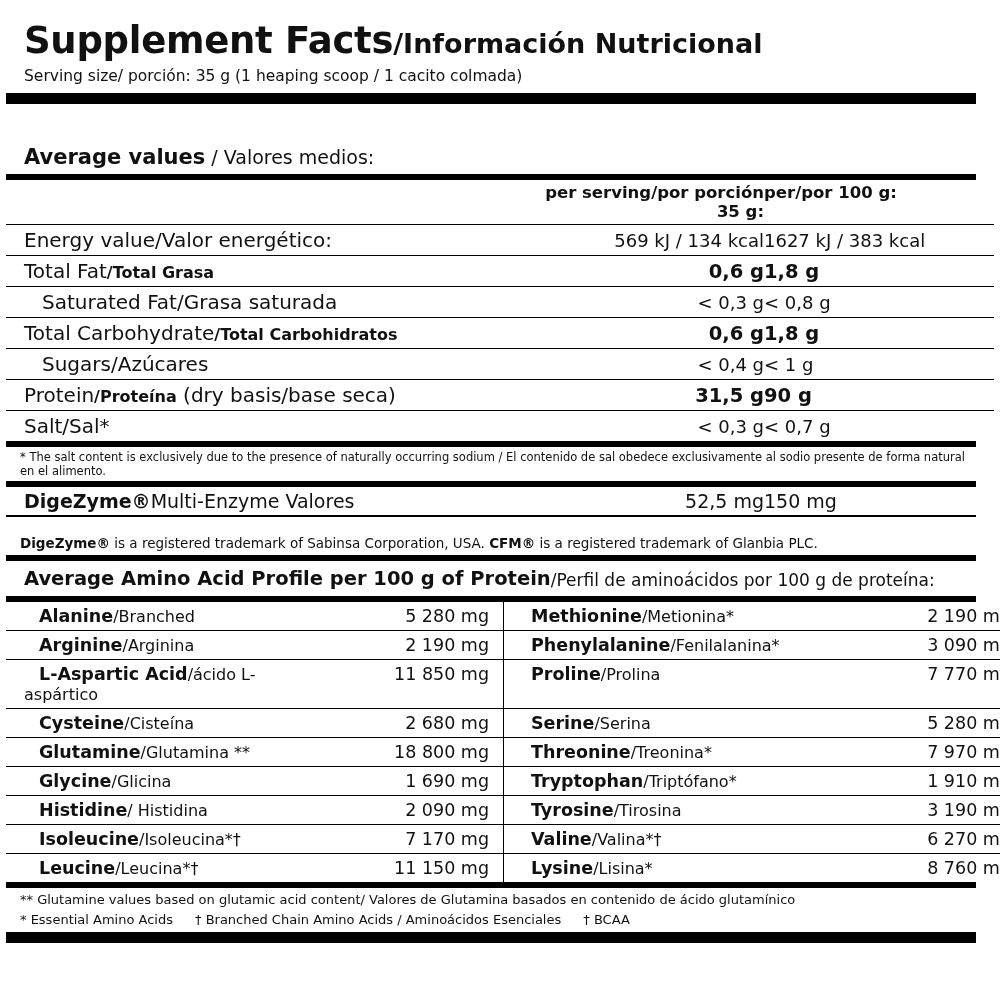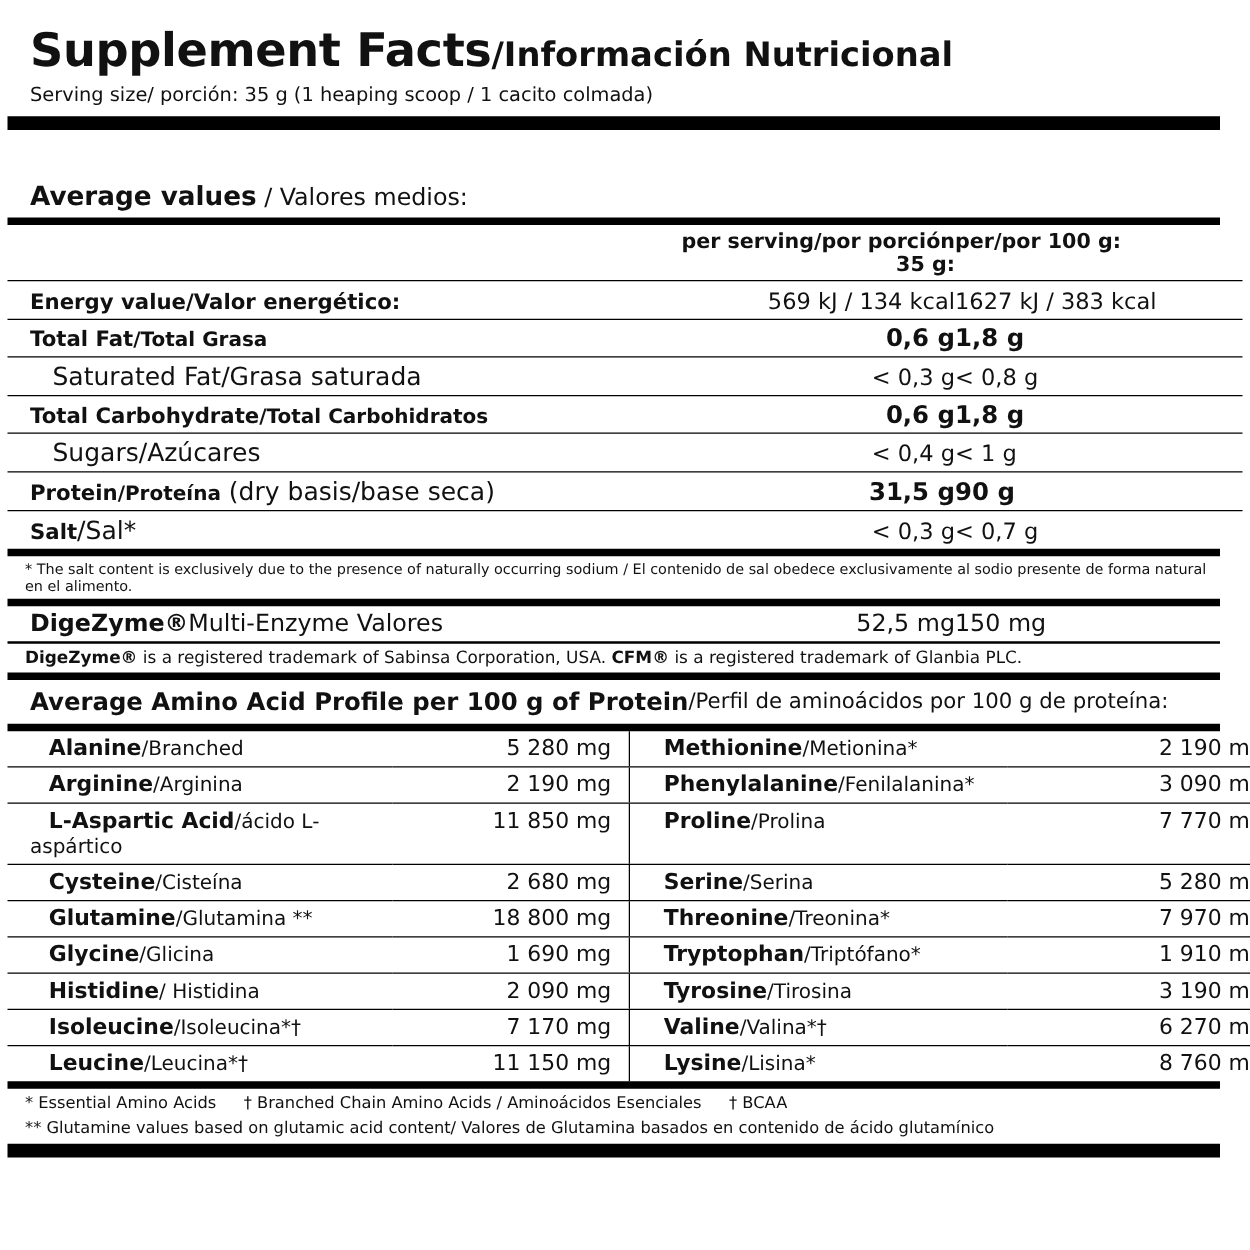--- a/index.html
+++ b/index.html
@@ -84,49 +84,49 @@
   }
   .col-label { width: 500px; padding-left: 18px !important; }
   .col-serv  { width: 240px; text-align: right; }
   .col-100   { width: 220px; text-align: left; padding-right: 10px !important; }
   .hdr td {
     font-size: 16.5px;
     font-weight: bold;
     padding-bottom: 5px;
     padding-top: 5px;
   }
-  .nm-bold { font-weight: bold; font-size: 17px; }
+  .nm-bold { font-weight: normal; font-size: 20px; }
   .nm-small { font-size: 16px; font-weight: bold; }
   .nm-plain { font-size: 20px; font-weight: normal; }
   .val-bold { font-weight: bold; font-size: 19.5px; }
   .val-plain { font-size: 18px; font-weight: normal; }
   .indent { padding-left: 36px !important; }
   .row-line td {
     border-bottom: 1.5px solid #000;
   }
   .footnote-small {
     font-size: 11.5px;
     padding: 3px 10px 3px 14px;
   }
   .enzyme td {
     font-size: 19px;
     padding: 7px 0;
   }
   .enz-name-b { font-weight: bold; }
   .trademark {
     font-size: 13.5px;
-    padding: 3px 10px 4px 14px;
+    padding: 18px 10px 4px 14px;
     font-weight: normal;
   }
   .trademark b { font-weight: bold; }
   .amino-head {
     padding: 6px 0 6px 18px;
     font-size: 19.5px;
     display: flex;
-    align-items: center;
+    align-items: flex-end;
   }
   .amino-head .b { font-weight: bold; }
   .amino-head .n { font-weight: normal; font-size: 17px; }
   table.amino {
     width: 100%;
     border-collapse: collapse;
     table-layout: fixed;
   }
   table.amino td {
     padding: 4px 0;
@@ -304,20 +304,20 @@
       <td class="a-name"><span class="an-b">Leucine</span><span class="an-n">/Leucina*†</span></td>
       <td class="a-val">11 150 mg</td>
       <td class="a-name2"><span class="an-b">Lysine</span><span class="an-n">/Lisina*</span></td>
       <td class="a-val2">8 760 mg</td>
     </tr>
   </tbody>
     </table>
 
   <div class="rule-med"></div>
 
+  <div class="amino-foot">** Glutamine values based on glutamic acid content/ Valores de Glutamina basados en contenido de ácido glutamínico</div>
   <div class="amino-foot">
     <span>* Essential Amino Acids</span><span class="sp"></span><span>† Branched Chain Amino Acids / Aminoácidos Esenciales</span><span class="sp"></span><span>† BCAA</span>
   </div>
-  <div class="amino-foot">** Glutamine values based on glutamic acid content/ Valores de Glutamina basados en contenido de ácido glutamínico</div>
 
   <div class="rule-thick" style="margin-top:4px;"></div>
 
 </div>
 
 </body></html>

